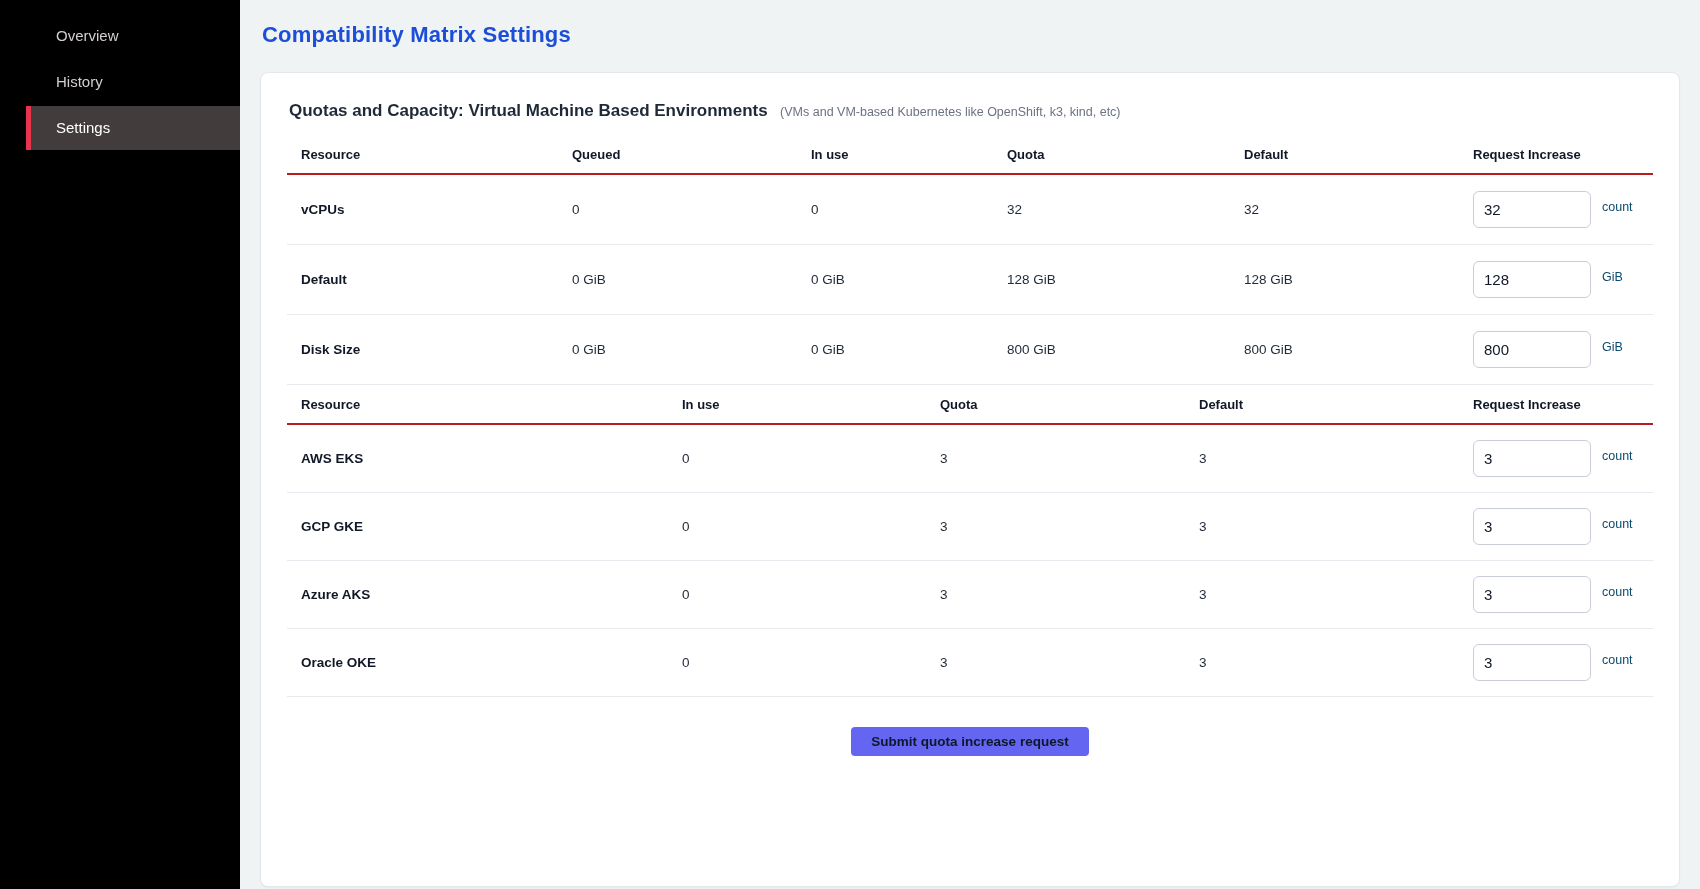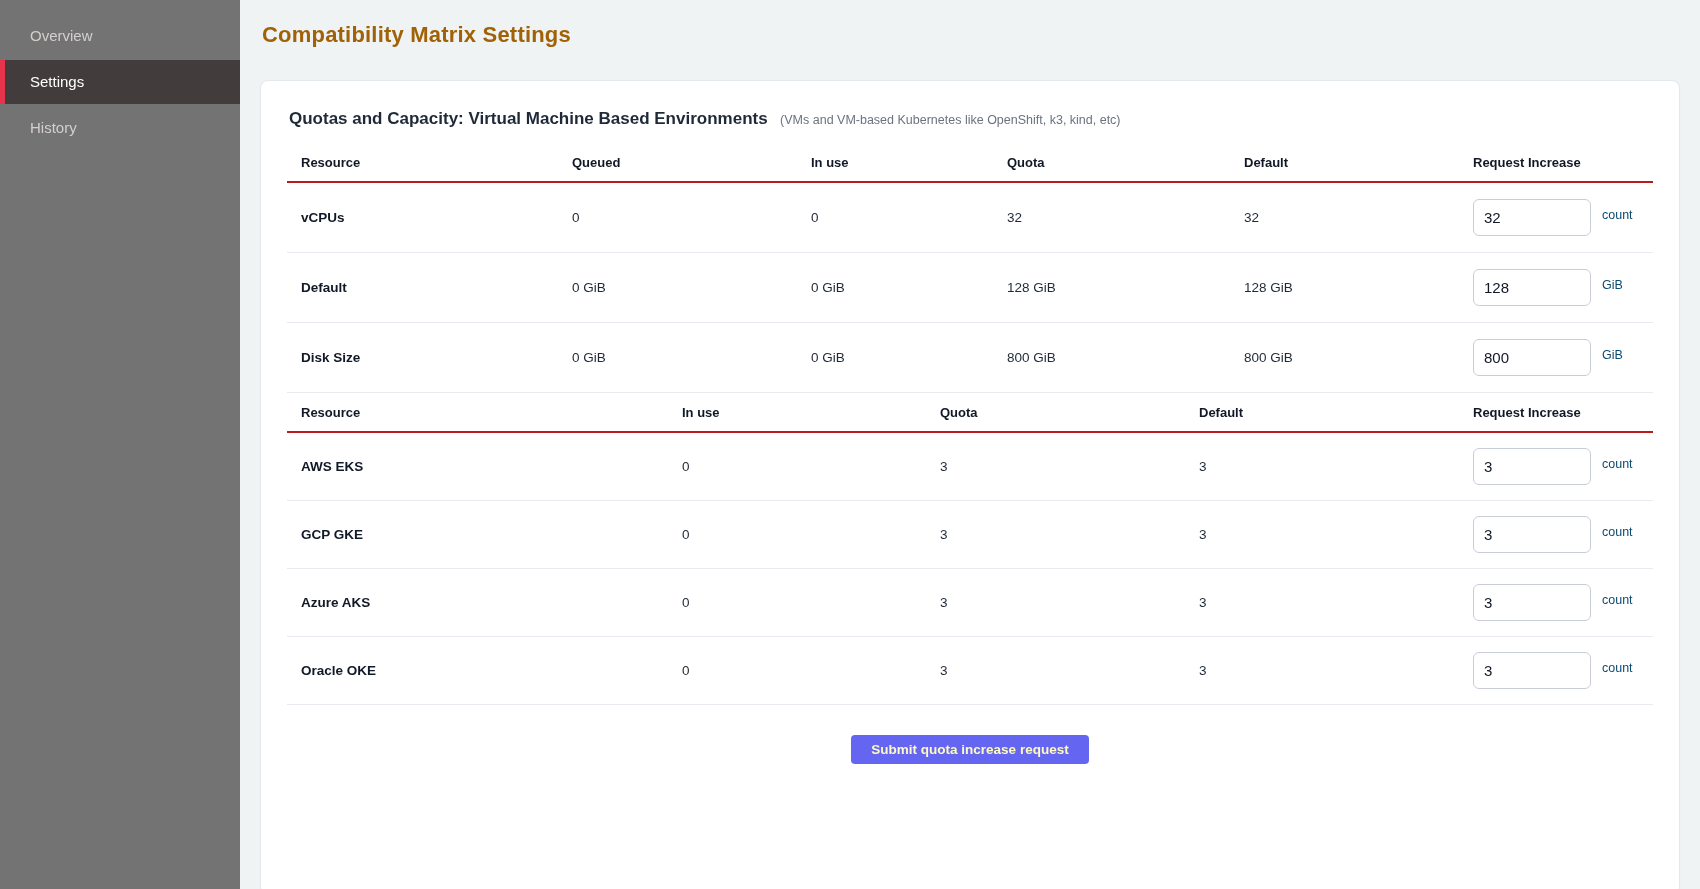--- a/index.html
+++ b/index.html
@@ -12,23 +12,24 @@
     font-family:"Liberation Sans", sans-serif;
     background:#eff3f4;
     color:#1a202c;
   }
   .app{display:flex;width:1700px;height:889px;}
 
   
   .sidebar{
     width:240px;
     height:100%;
-    background:#737373;
+    background:#000000;
     flex:0 0 240px;
     padding-top:14px;
+    padding-left:26px;
   }
   .side-item{
     height:44px;
     line-height:44px;
     padding-left:30px;
     font-size:15px;
     color:#d3cfcd;
     cursor:pointer;
     margin-bottom:2px;
   }
@@ -41,22 +42,22 @@
 
   
   .main{
     flex:1;
     padding:18px 20px 14px 20px;
     overflow:hidden;
   }
   .page-title{
     font-size:22px;
     font-weight:bold;
-    color:#a16207;
-    margin:4px 0 32px 2px;
+    color:#1d4ed8;
+    margin:4px 0 24px 2px;
     letter-spacing:.2px;
   }
   .card{
     background:#ffffff;
     border:1px solid #e3e8ec;
     border-radius:8px;
     box-shadow:0 1px 2px rgba(0,0,0,.04);
     padding:26px 26px 80px 26px;
     height:815px;
   }
@@ -133,40 +134,40 @@
     top:-3px;
   }
 
   
   .submit-wrap{
     text-align:center;
     margin-top:30px;
   }
   .submit-btn{
     background:var(--btn);
-    color:#fef9c3;
+    color:#0f172a;
     border:none;
     border-radius:4px;
     font-family:"Liberation Sans", sans-serif;
     font-size:13.5px;
     font-weight:bold;
     padding:7px 20px;
     cursor:pointer;
   }
 </style>
 </head>
 <body>
 
 <div class="app">
 
   <aside class="sidebar">
     <nav>
       <div class="side-item">Overview</div>
+      <div class="side-item">History</div>
       <div class="side-item active">Settings</div>
-      <div class="side-item">History</div>
     </nav>
   </aside>
 
   <main class="main">
     <h1 class="page-title">Compatibility Matrix Settings</h1>
 
     <section class="card">
 
       <div class="section-head">
         <h2>Quotas and Capacity: Virtual Machine Based Environments</h2>

